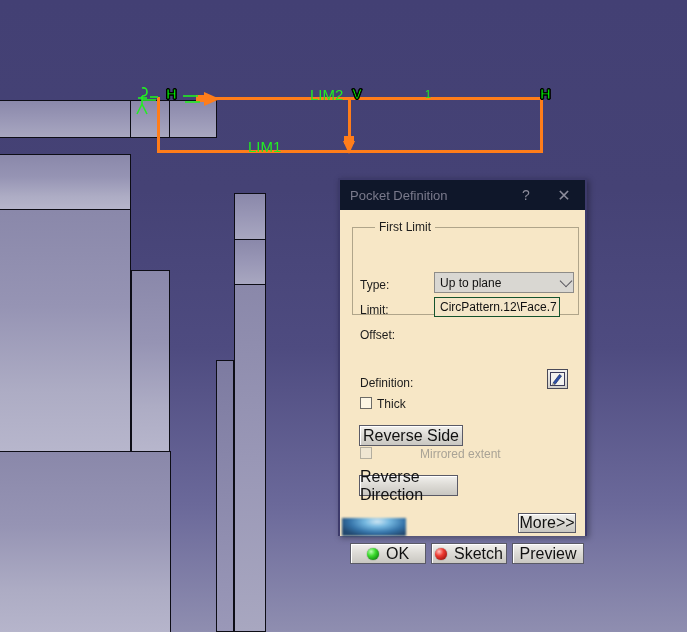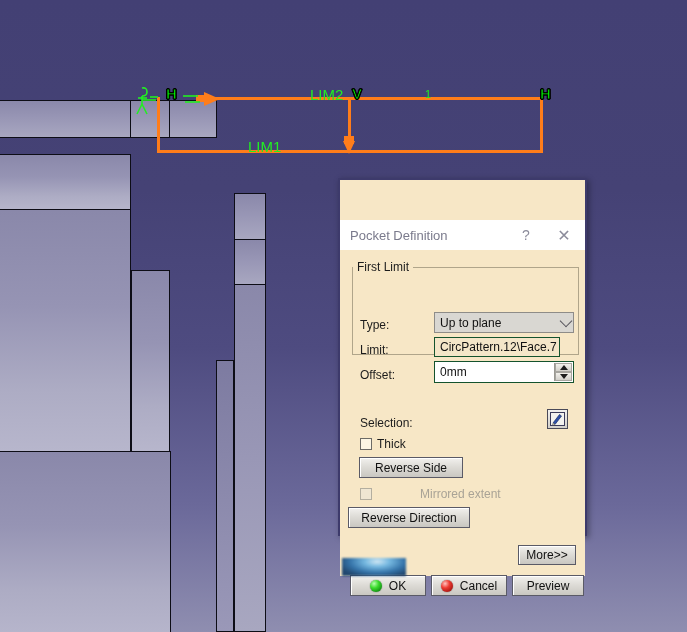--- a/index.html
+++ b/index.html
@@ -98,25 +98,24 @@
     border: 2px solid #3d3a6b;
     box-sizing: border-box;
     box-shadow: 2px 2px 6px rgba(0,0,0,0.35);
     font-size: 12px;
     color: #1c1c1c;
   }
 
   #dlg-titlebar {
     position: relative;
     height: 30px;
-    background: #ffffff;
-    display: flex;
-    align-items: center;
-    box-sizing: border-box;
-    margin-top: 40px;
+    background: #0f172a;
+    display: flex;
+    align-items: center;
+    box-sizing: border-box;
   }
   #dlg-title {
     margin-left: 10px;
     color: #7a7a8c;
     font-size: 13px;
   }
   .title-btn {
     position: absolute;
     top: 0;
     width: 30px;
@@ -141,21 +140,21 @@
   fieldset.group {
     position: absolute;
     margin: 0;
     padding: 0;
     border: 1px solid #b0a58a;
     border-radius: 0;
     background: transparent;
   }
   fieldset.group > legend {
     padding: 0 4px;
-    margin-left: 0;
+    margin-left: 22px;
     font-size: 12px;
     color: #1c1c1c;
   }
 
   #group-first-limit { left: 12px; top: 10px; width: 225px; height: 93px; }
   #group-profile    { left: 12px; top: 140px; width: 225px; height: 71px; }
 
   .row-label {
     position: absolute;
     font-size: 12px;
@@ -230,21 +229,20 @@
   .spin-tri-down {
     width: 0; height: 0;
     border-left: 4px solid transparent;
     border-right: 4px solid transparent;
     border-top: 5px solid #1d1d1d;
   }
 
   .cbrow {
     position: absolute;
     display: flex;
-    align-items: center;
     gap: 5px;
     font-size: 12px;
   }
   .cbox {
     width: 12px; height: 12px;
     background: #fdf6e4;
     border: 1px solid #6d6b66;
     box-sizing: border-box;
     display: inline-block;
   }
@@ -252,24 +250,25 @@
   .cbrow.dis { color: #a9a396; gap: 48px; }
 
   .pbtn {
     position: absolute;
     background: linear-gradient(to bottom, #f2f1ee 0%, #dedcd7 45%, #c9c7c1 100%);
     border: 1px solid #5a5a66;
     box-sizing: border-box;
     display: flex;
     align-items: center;
     justify-content: center;
-    font-size: 12px;
+    font-size: 16px;
     color: #111;
     box-shadow: inset 1px 1px 0 #ffffff;
     cursor: default;
+    margin-top: 8px;
   }
 
   #btn-sketch-icon {
     position: absolute;
     width: 21px; height: 20px;
     background: linear-gradient(to bottom, #f2f1ee, #d2d0ca);
     border: 1px solid #4a4a58;
     box-sizing: border-box;
     display: flex;
     align-items: center;
@@ -390,34 +389,23 @@
         <span>Up to plane</span>
         <span class="chev"></span>
       </div>
 
       <div class="row-label" style="left:20px; top:93px;">Limit:</div>
       <div class="txtfield tan" style="left:94px; top:87px; width:126px; height:20px;">
         <span>CircPattern.12\Face.7</span>
       </div>
 
       <div class="row-label" style="left:20px; top:118px;">Offset:</div>
-      <div class="txtfield" style="left:94px; top:111px; width:140px; height:22px;">
-        <span>0mm</span>
-        <span class="spinner">
-          <span class="spin-btn">
-            <span class="spin-tri-up"></span>
-          </span>
-          <span class="spin-btn">
-            <span class="spin-tri-down"></span>
-          </span>
-        </span>
-      </div>
-
-
-      <div class="row-label" style="left:20px; top:166px;">Selection:</div>
+
+
+      <div class="row-label" style="left:20px; top:166px;">Definition:</div>
       <div id="btn-sketch-icon" style="left:207px; top:159px;">
         <svg width="15" height="14" viewBox="0 0 15 14">
           <rect x="0.5" y="0.5" width="14" height="13" fill="#f3f2ee" stroke="#3b3b5a"></rect>
           <path d="M3 11 L9.5 2.5 L11.5 4 L5 12.5 Z" fill="#2d4fa8" stroke="#1a2f66" stroke-width="0.7"></path>
           <path d="M3 11 L5 12.5 L2.4 13 Z" fill="#dcd9cf" stroke="#6b6a5e" stroke-width="0.5"></path>
         </svg>
       </div>
 
       <div class="cbrow" style="left:20px; top:187px;">
         <span class="cbox"></span>
@@ -426,36 +414,36 @@
 
       <div class="pbtn" style="left:19px; top:207px; width:104px; height:21px;">
         <span>Reverse Side</span>
       </div>
 
       <div class="cbrow dis" style="left:20px; top:237px;">
         <span class="cbox dis"></span>
         <span>Mirrored extent</span>
       </div>
 
-      <div class="pbtn" style="left:8px; top:257px; width:122px; height:21px;">
+      <div class="pbtn" style="left:19px; top:257px; width:99px; height:21px;">
         <span>Reverse Direction</span>
       </div>
 
       <div class="pbtn" style="left:178px; top:295px; width:58px; height:20px;text-align:right;">
         <span>More&gt;&gt;</span>
       </div>
 
       <div class="pbtn" style="left:10px; top:325px; width:76px; height:21px;text-align:right;">
         <span class="ledbtn-icon led-green"></span>
         <span>OK</span>
       </div>
 
       <div class="pbtn" style="left:91px; top:325px; width:76px; height:21px;">
         <span class="ledbtn-icon led-red"></span>
-        <span>Cancel</span>
+        <span>Sketch</span>
       </div>
 
       <div class="pbtn" style="left:172px; top:325px; width:72px; height:21px;">
         <span>Preview</span>
       </div>
 
       <div id="globe-peek"></div>
     </div>
   </div>
 </div>

